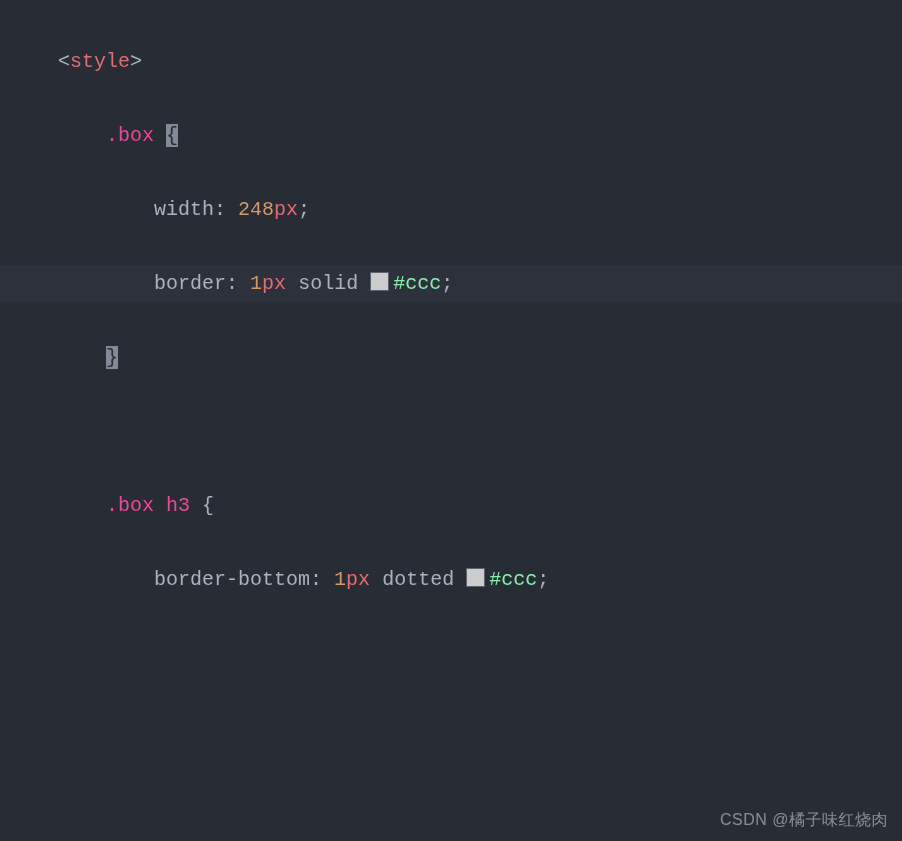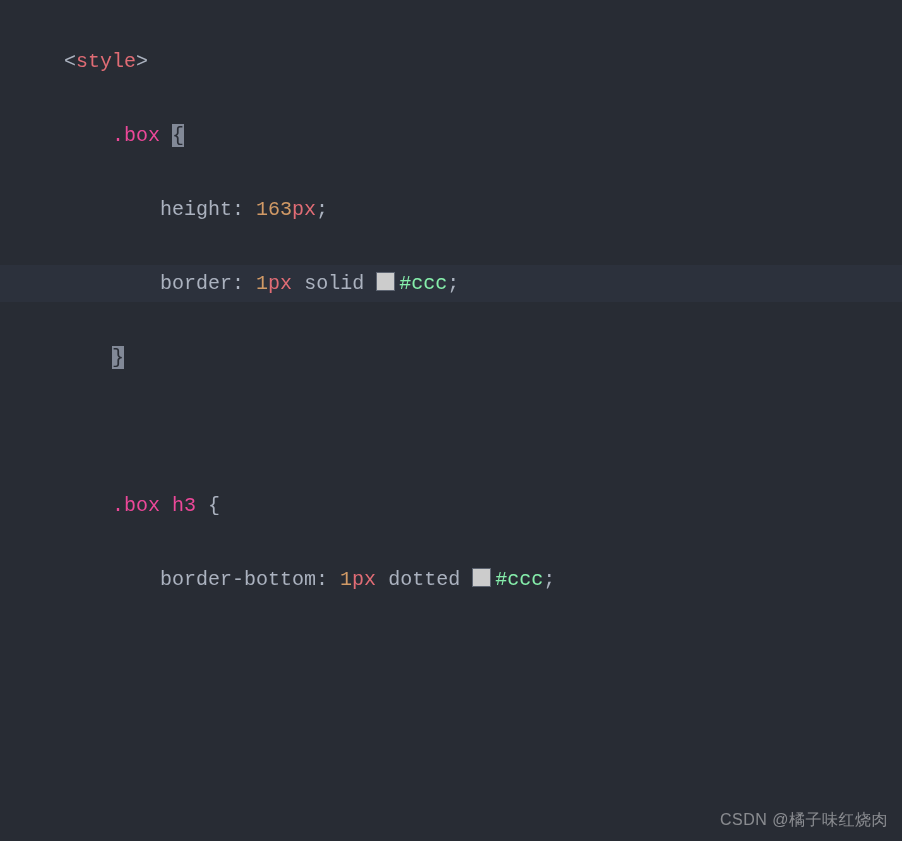--- a/index.html
+++ b/index.html
@@ -14,21 +14,21 @@
     height: 841px;
     overflow: hidden;
     position: relative;
   }
   .code {
     padding: 6px 0 0 0;
     white-space: pre;
   }
   .line {
     display: block;
-    padding-left: 16px;
+    padding-left: 10px;
   }
   .line.highlighted {
     background: #2c313c;
   }
   .tag      { color: #e06c75; }
   .sel      { color: #ec4899; }
   .prop     { color: #abb2bf; }
   .num      { color: #d19a66; }
   .unit     { color: #e06c75; }
   .kw       { color: #abb2bf; }
@@ -54,21 +54,21 @@
     font-family: sans-serif;
     letter-spacing: 0.5px;
   }
 </style>
 </head>
 <body>
 
 <div class="code">
 <span class="line">    <span class="ang">&lt;</span><span class="tag">style</span><span class="ang">&gt;</span></span>
 <span class="line">        <span class="sel">.box</span> <span class="brace-hl">{</span></span>
-<span class="line">            <span class="prop">height</span><span class="punc">:</span> <span class="num">163</span><span class="unit">px</span><span class="punc">;</span></span>
+<span class="line">            <span class="prop">width</span><span class="punc">:</span> <span class="num">248</span><span class="unit">px</span><span class="punc">;</span></span>
 <span class="line highlighted">            <span class="prop">border</span><span class="punc">:</span> <span class="num">1</span><span class="unit">px</span> <span class="kw">solid</span> <span class="swatch"></span><span class="hex">#ccc</span><span class="punc">;</span></span>
 <span class="line">        <span class="brace-hl">}</span></span>
 <span class="line"> </span>
 <span class="line">        <span class="sel">.box</span> <span class="sel">h3</span> <span class="punc">{</span></span>
 <span class="line">            <span class="prop">border-bottom</span><span class="punc">:</span> <span class="num">1</span><span class="unit">px</span> <span class="kw">dotted</span> <span class="swatch"></span><span class="hex">#ccc</span><span class="punc">;</span></span>
 
 
 
 
 

